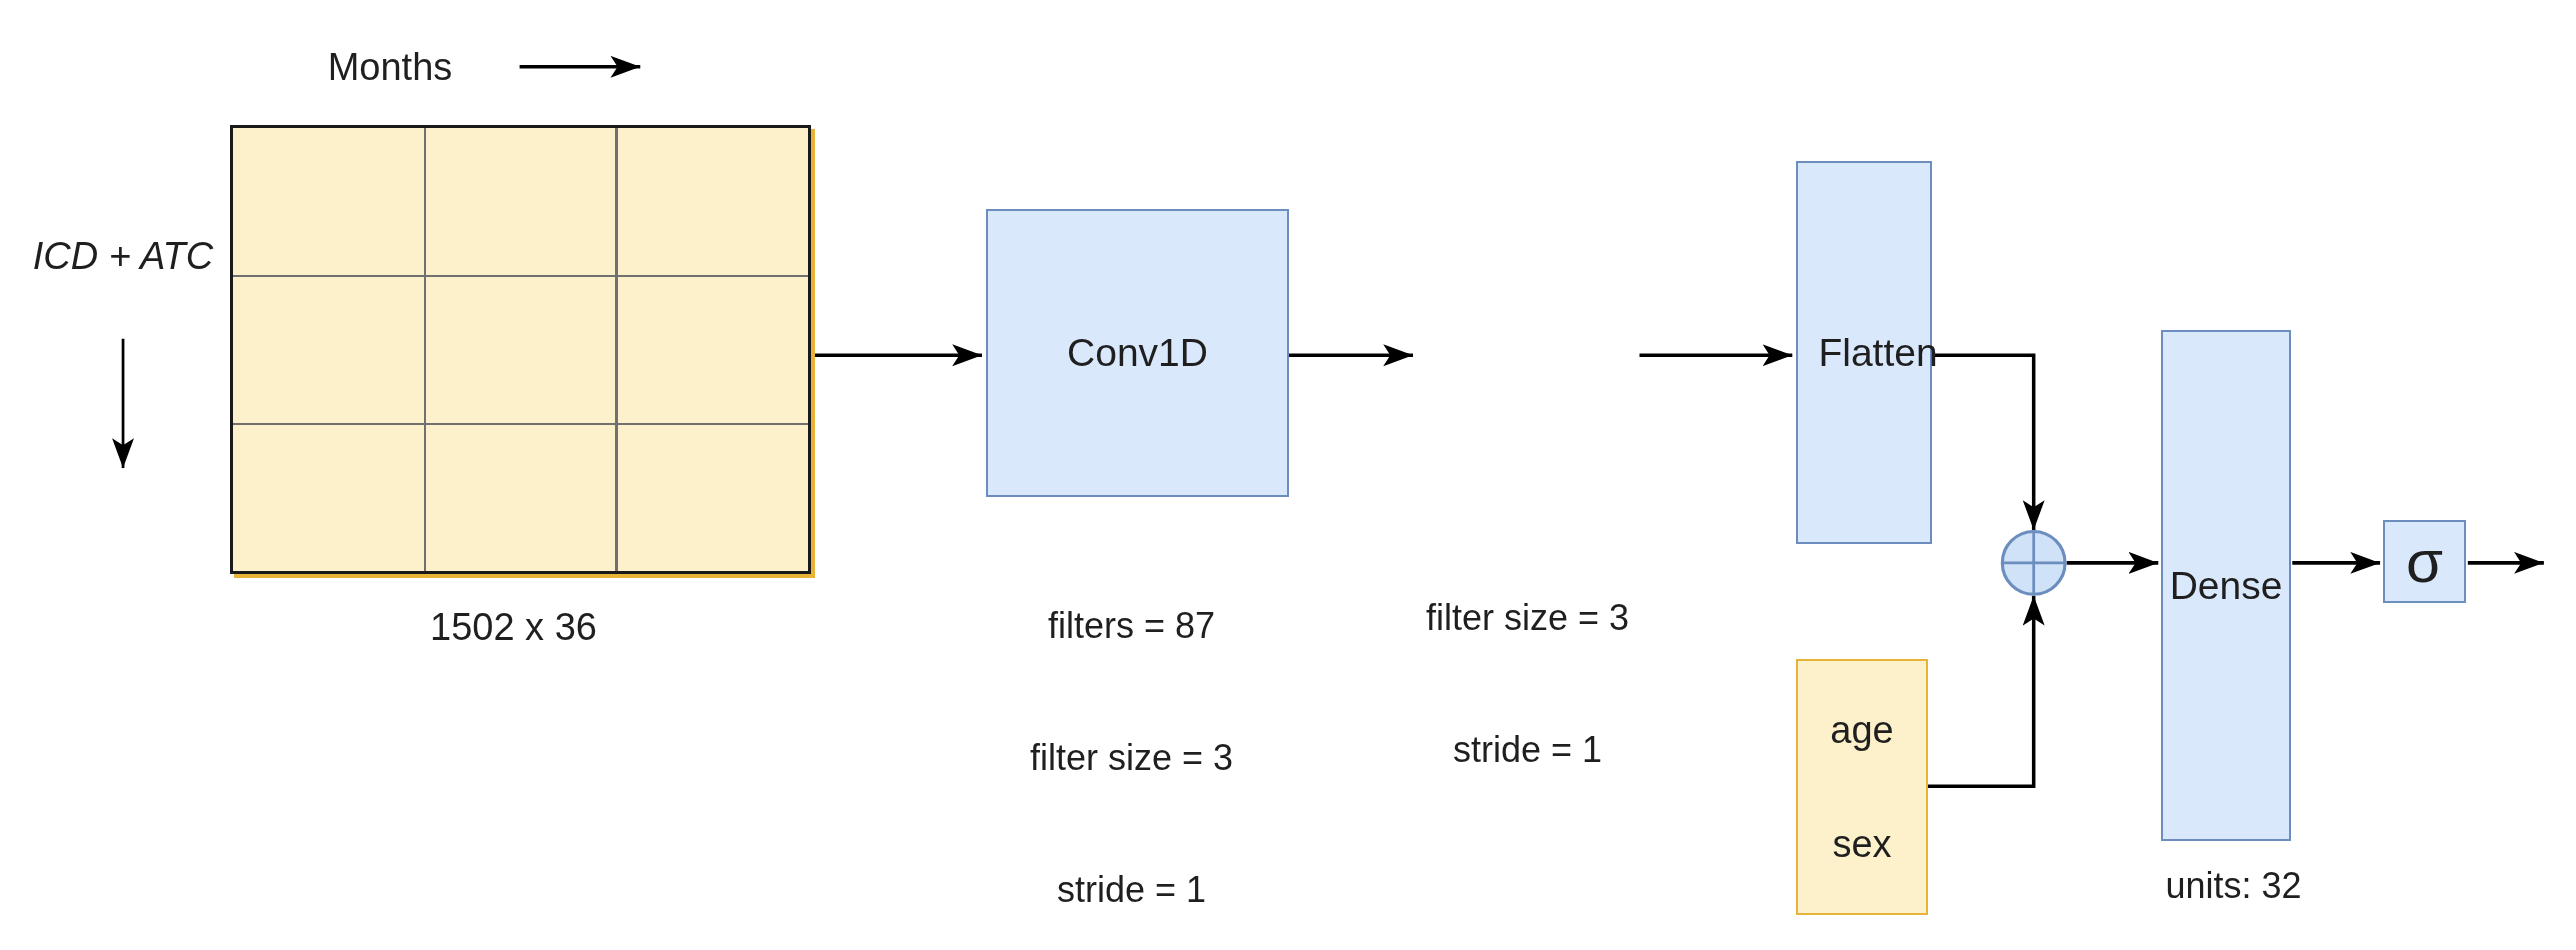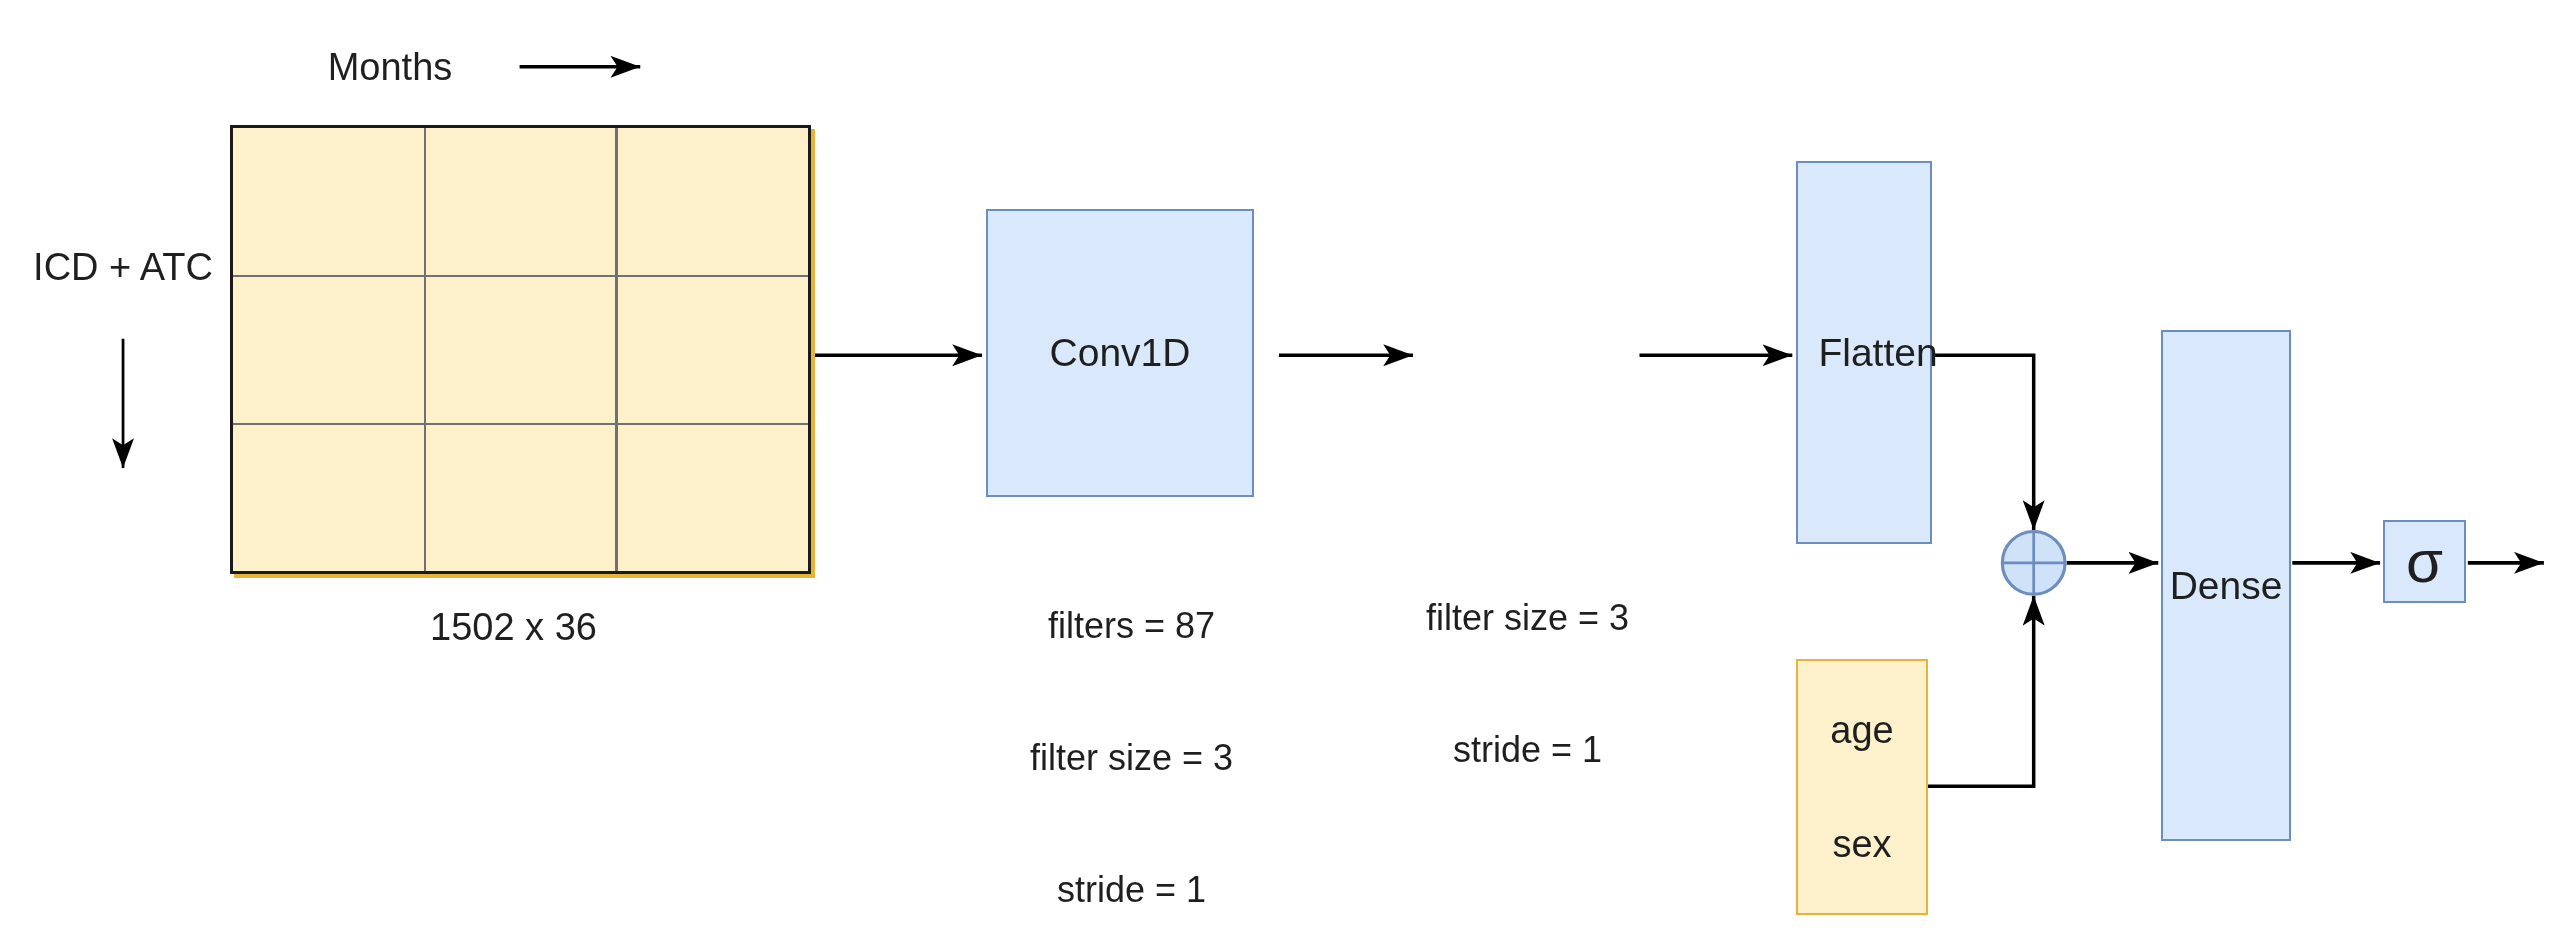--- a/index.html
+++ b/index.html
@@ -45,34 +45,34 @@
     background:var(--yellow_fill);
     border:3.1px solid var(--grid_border);
   }
   .gline{position:absolute;background:var(--grid_line);}
   .gline.v{top:0;bottom:0;width:2.4px;}
   .gline.h{left:0;right:0;height:2.4px;}
   .gline.v1{left:calc(33.33% - 0.8px);}
   .gline.v2{left:calc(66.66% - 0.8px);}
   .gline.h1{top:calc(33.33% - 0.8px);}
   .gline.h2{top:calc(66.66% - 0.8px);}
-  .conv-box{left:986px;top:209px;width:268px;height:288px;}
+  .conv-box{left:986px;top:209px;width:303px;height:288px;}
   .maxpool-box{left:1417px;top:243px;width:222px;height:227px;}
   .flatten-box{left:1796px;top:161px;width:136px;height:383px;padding-left:28px;}
   .dense-box{left:2161px;top:305px;width:130px;height:511px;margin-top:25px;}
   .sigma-box{left:2383px;top:520px;width:83px;height:83px;font-size:60px;}
   .agesex-box{
     position:absolute;left:1796px;top:659px;width:132px;height:256px;
     background:var(--yellow_fill);
     border:2.4px solid var(--yellow_stroke);
     display:flex;flex-direction:column;align-items:center;justify-content:center;
     gap:71px;font-size:38px;
   }
   .months-label{left:292px;top:47px;width:196px;}
-  .icd-label{left:25px;top:247px;width:196px;}
+  .icd-label{left:25px;top:236px;width:196px;font-style:italic;}
   .size-label{left:392px;top:607px;width:243px;}
   .conv-params{left:975px;top:516px;width:313px;}
   .maxpool-params{left:1371px;top:508px;width:313px;}
   .units-label{left:2116px;top:864px;width:235px;font-size:36px;}
 </style>
 </head>
 <body>
 
 <div class="canvas">
 
@@ -131,19 +131,20 @@
   </div>
 
   <div class="agesex-box">
     <span>age</span>
     <span>sex</span>
   </div>
 
   <div class="box dense-box">
     <span>Dense</span>
   </div>
+  <div class="params units-label">units: 32</div>
 
   <div class="box sigma-box">
     <span>σ</span>
   </div>
 
 </div>
 
 
 </body></html>

